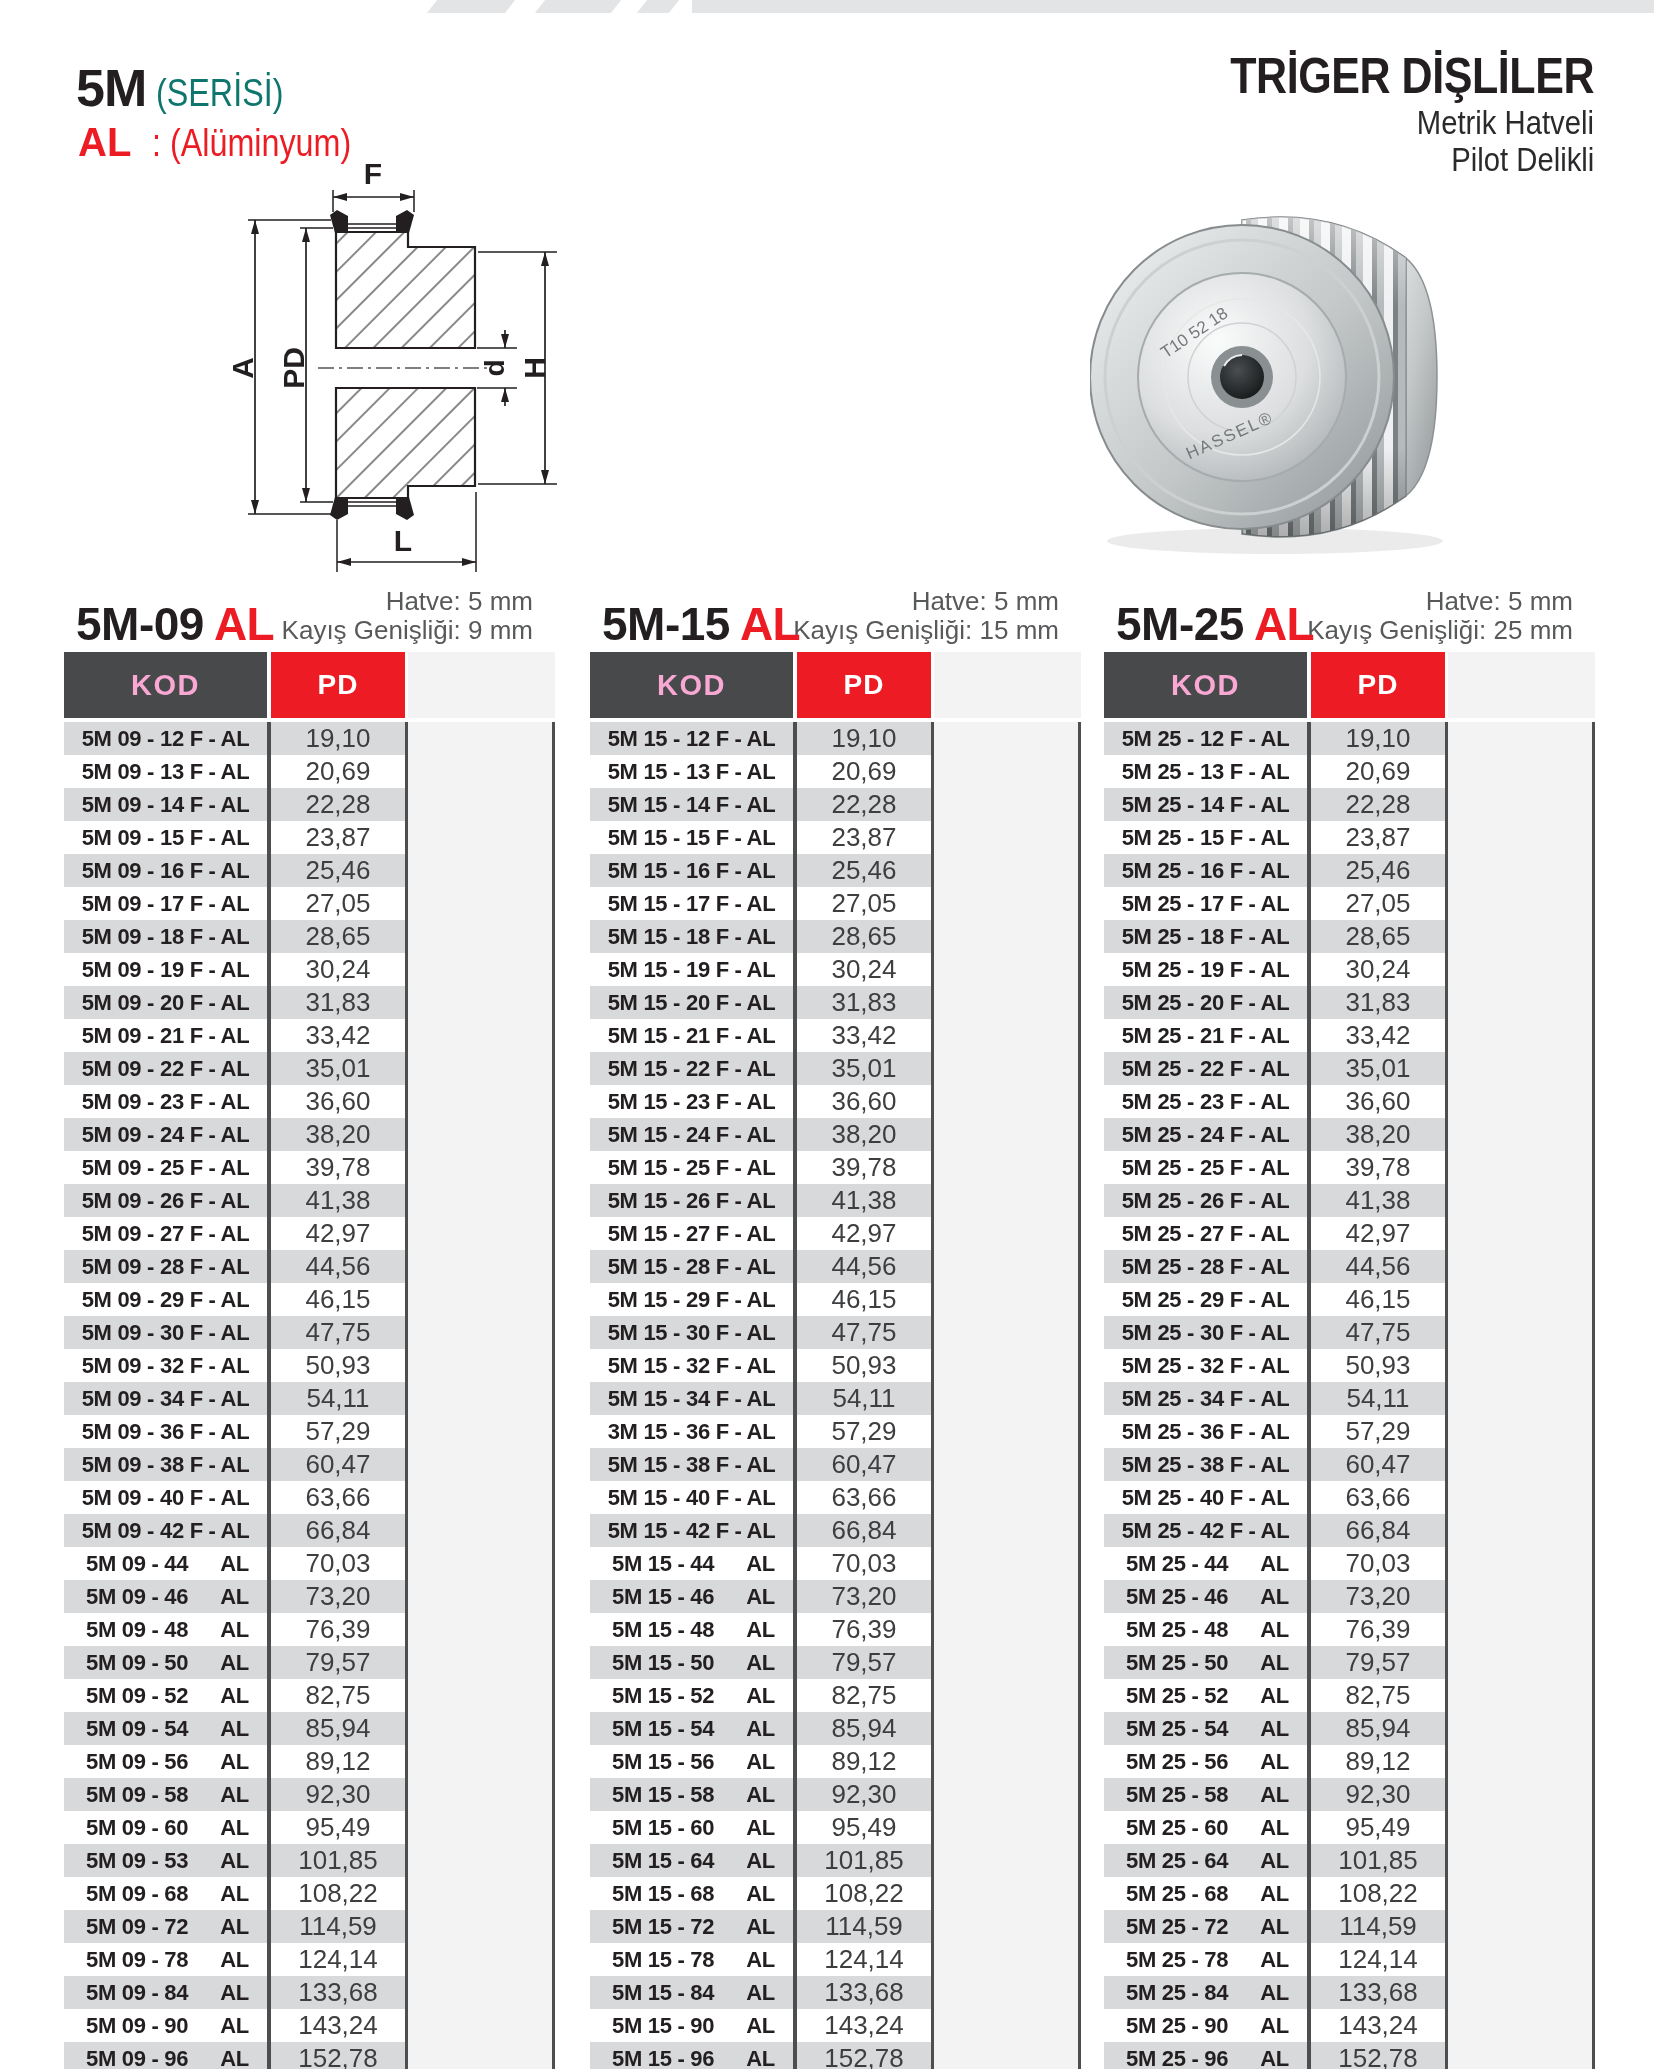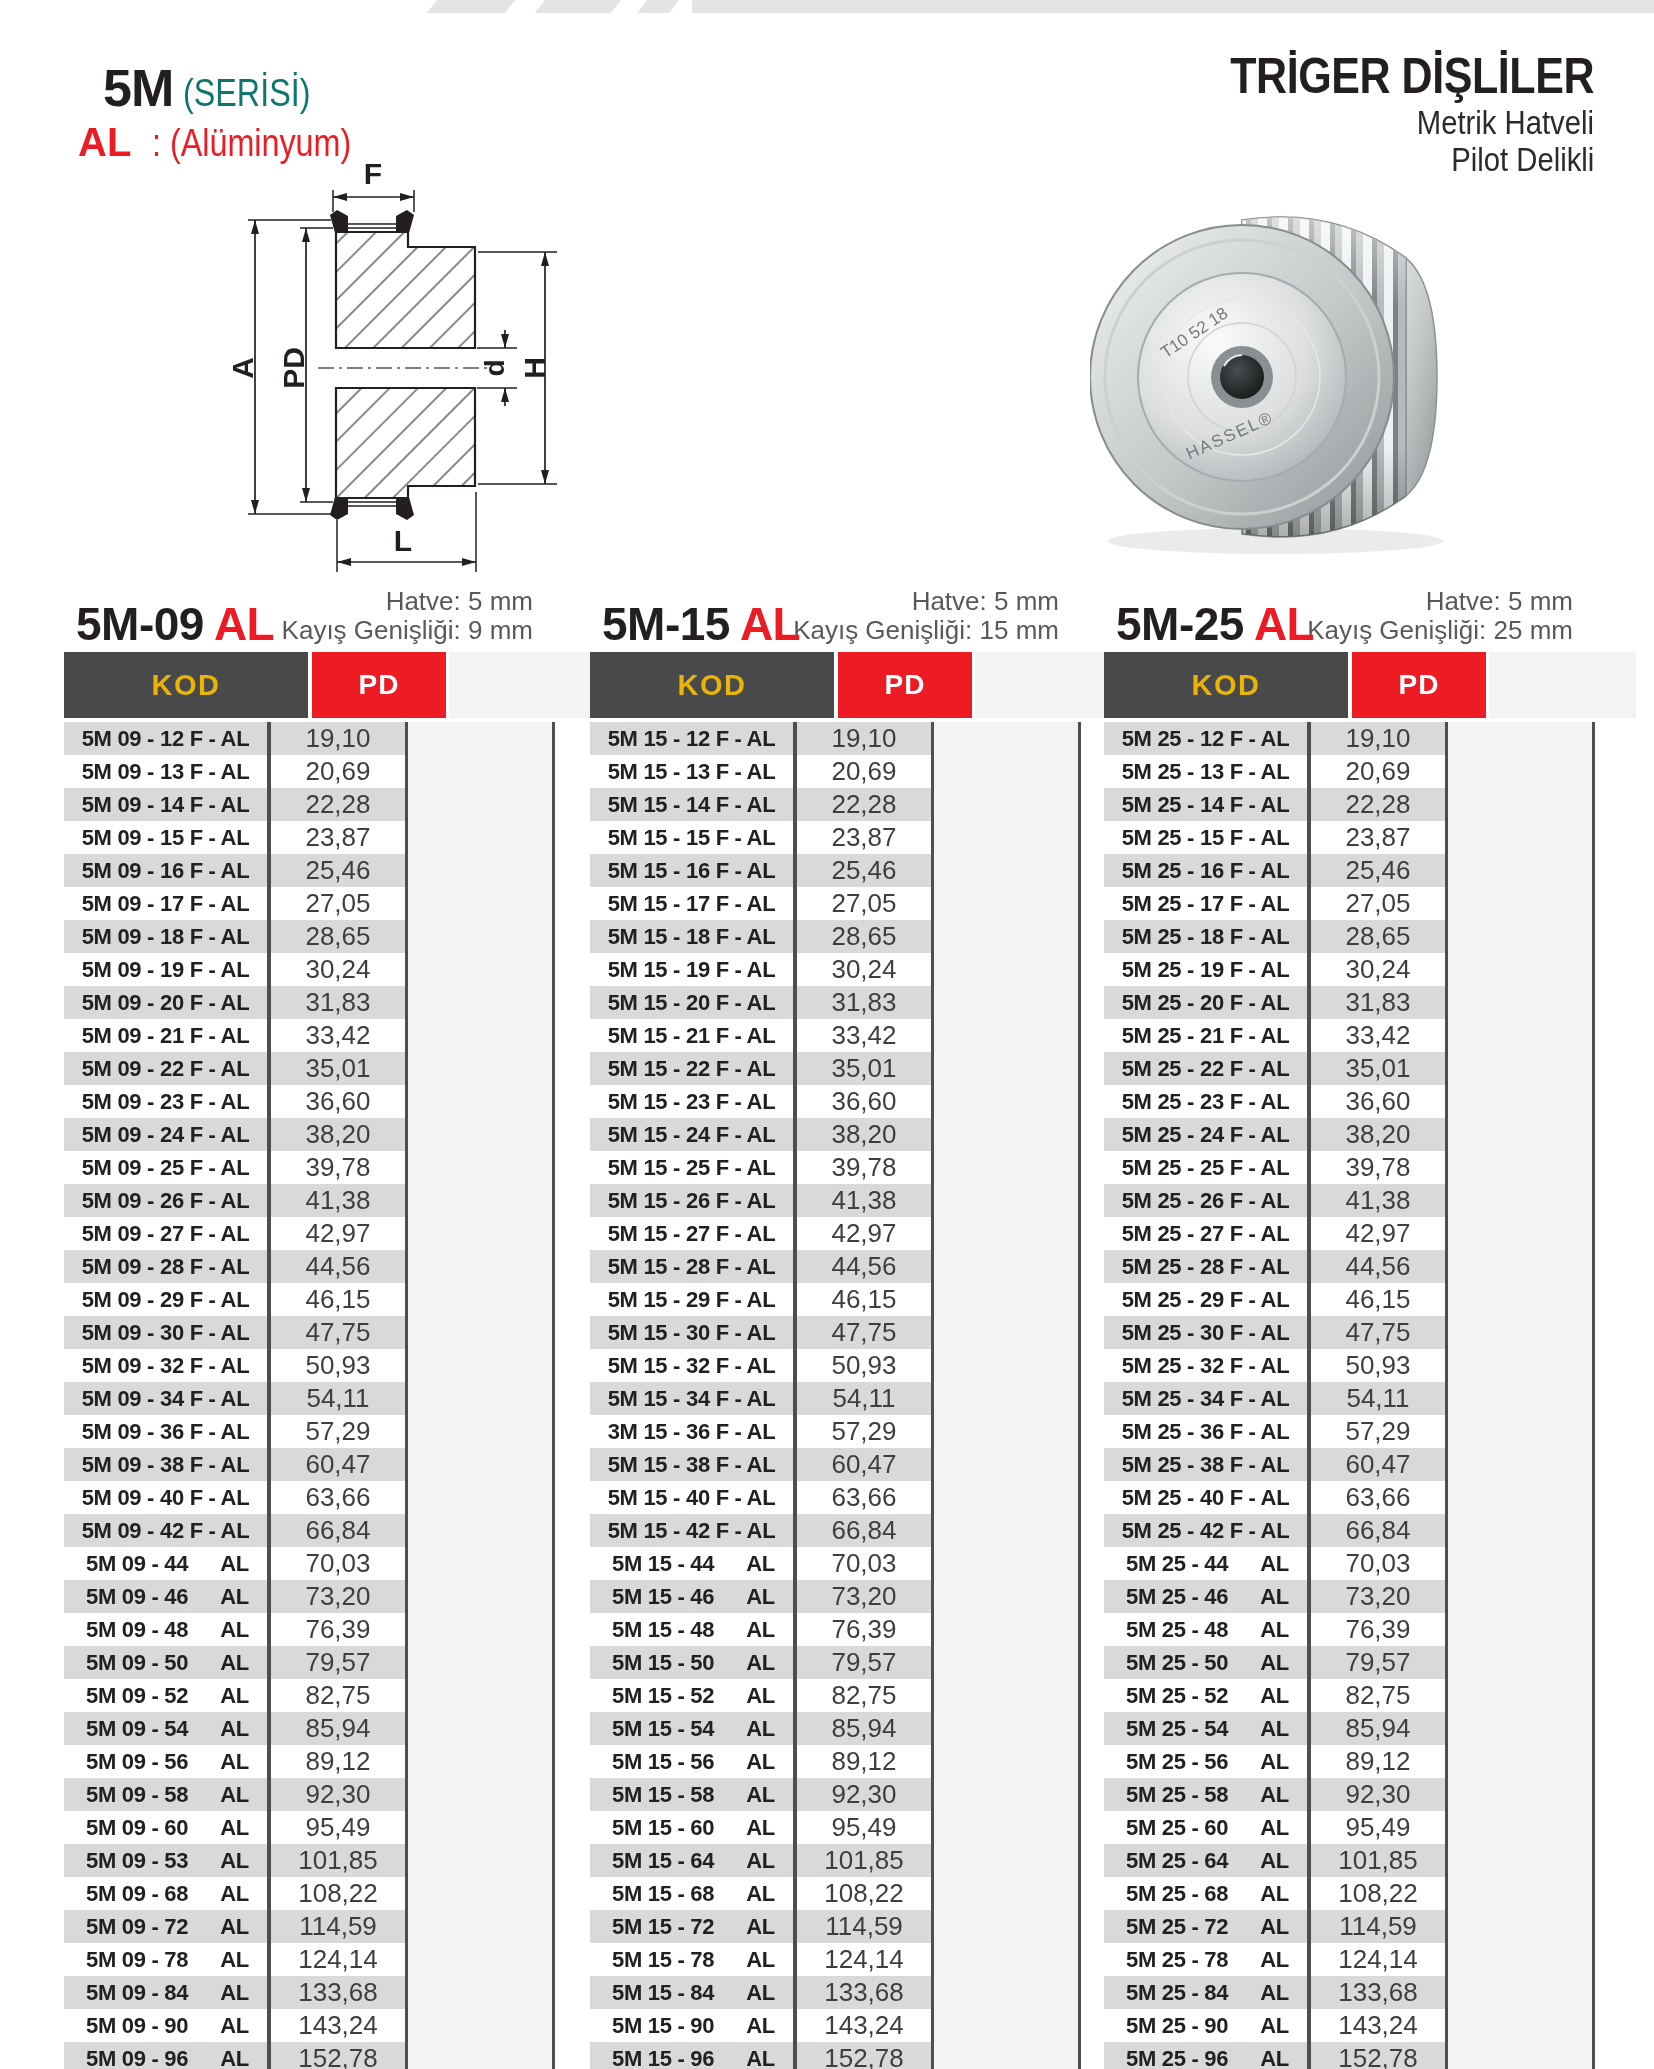--- a/index.html
+++ b/index.html
@@ -4,39 +4,39 @@
 <style>
   html,body{margin:0;padding:0;background:#fff;}
   #page{position:relative;width:1654px;height:2069px;background:#fff;overflow:hidden;
         font-family:"Liberation Sans",sans-serif;color:#231f20;}
 
   
   .band{position:absolute;top:0;height:13px;background:#e3e4e5;}
   .band.skew{transform:skewX(-38deg);}
 
   
-  .h5m{position:absolute;left:76px;top:58px;display:flex;align-items:baseline;white-space:nowrap;margin-left:27px;}
+  .h5m{position:absolute;left:76px;top:58px;display:flex;align-items:baseline;white-space:nowrap;}
   .h5m .big{font-size:52px;font-weight:bold;letter-spacing:-1px;}
   .h5m .ser{font-size:38px;font-weight:400;margin-left:10px;color:#0f766e;}
   .hal{position:absolute;left:78px;top:120px;display:flex;align-items:baseline;color:#ed1c24;white-space:nowrap;}
   .hal .al{font-size:40px;font-weight:bold;}
   .hal .rest{font-size:38px;font-weight:400;margin-left:21px;}
   .cond{display:inline-block;transform:scaleX(.85);transform-origin:0 50%;}
   .condR{display:inline-block;transform:scaleX(.86);transform-origin:100% 50%;}
   .rhead{position:absolute;right:60px;top:48px;text-align:right;white-space:nowrap;}
   .rhead .t1{font-size:50px;font-weight:bold;letter-spacing:-.5px;line-height:56px;}
   .rhead .t2{font-size:34px;font-weight:400;color:#2a2a2c;line-height:37px;}
 
   
   .table{position:absolute;top:585px;width:491px;}
   .tnote{position:absolute;top:2px;right:22px;text-align:right;font-size:26px;line-height:29px;color:#58595b;white-space:nowrap;}
   .ttitle{position:absolute;top:12px;left:12px;font-size:46px;font-weight:bold;white-space:nowrap;letter-spacing:-.5px;}
   .ttitle .tr{color:#ed1c24;margin-left:10px;}
   .thead{position:absolute;top:67px;left:0;display:flex;height:66px;}
-  .hkod{width:244px;margin-right:4px;background:#48494b;color:#eab308;font-weight:bold;font-size:29px;
+  .hkod{width:203px;margin-right:4px;background:#48494b;color:#f9a8d4;font-weight:bold;font-size:29px;
         letter-spacing:1.5px;display:flex;align-items:center;justify-content:center;}
   .hpd{width:134px;margin-right:3px;background:#ed1c24;color:#fff;font-weight:bold;font-size:28px;
        letter-spacing:1px;display:flex;align-items:center;justify-content:center;}
   .hempty{width:147px;background:#f3f3f4;}
   .tbody{position:absolute;top:137px;left:0;}
   .trow{display:flex;height:33px;}
   .trow .ckod{box-sizing:border-box;width:207px;border-right:4px solid #4d4e50;display:flex;align-items:center;
               justify-content:center;font-weight:bold;font-size:22px;letter-spacing:-.3px;color:#231f20;white-space:nowrap;}
   .trow .ckod.split{justify-content:space-between;padding:0 18px 0 22px;}
   .trow .cpd{box-sizing:border-box;width:137px;border-right:3px solid #4d4e50;display:flex;align-items:center;

